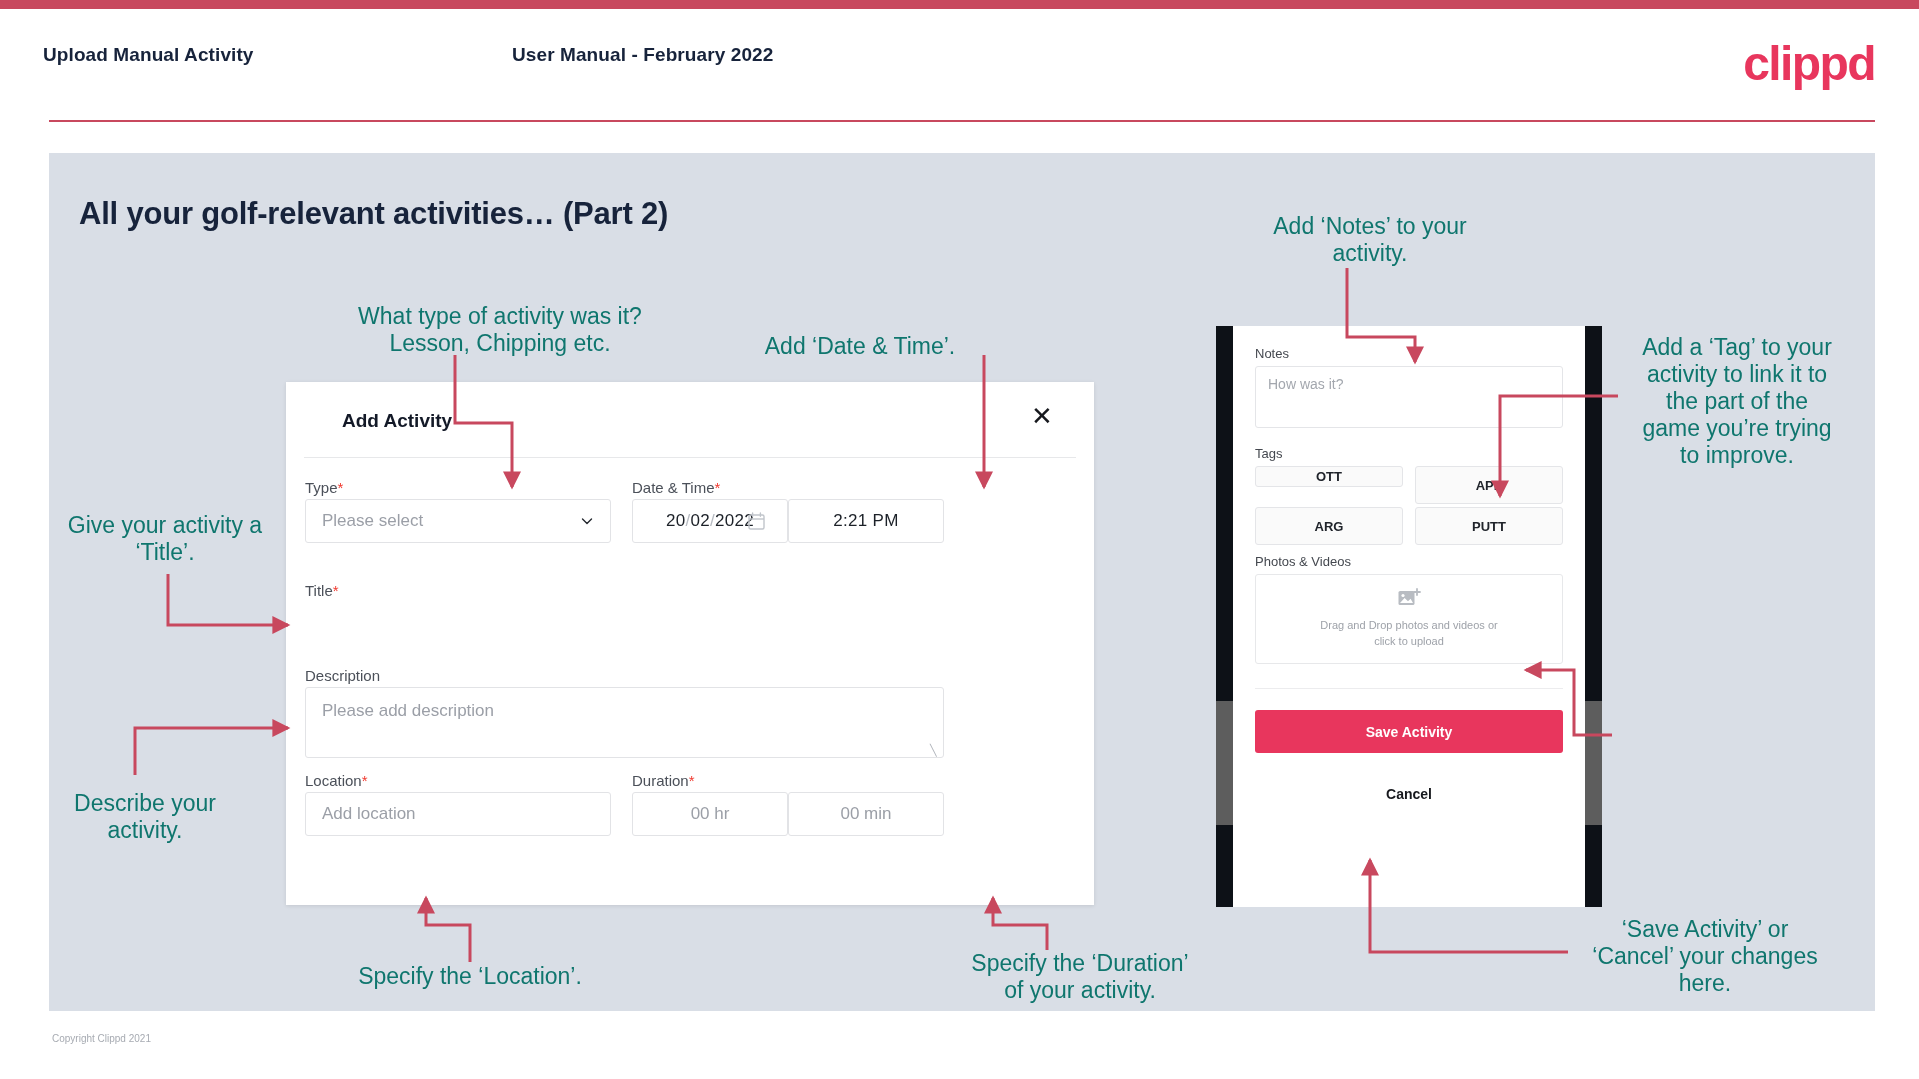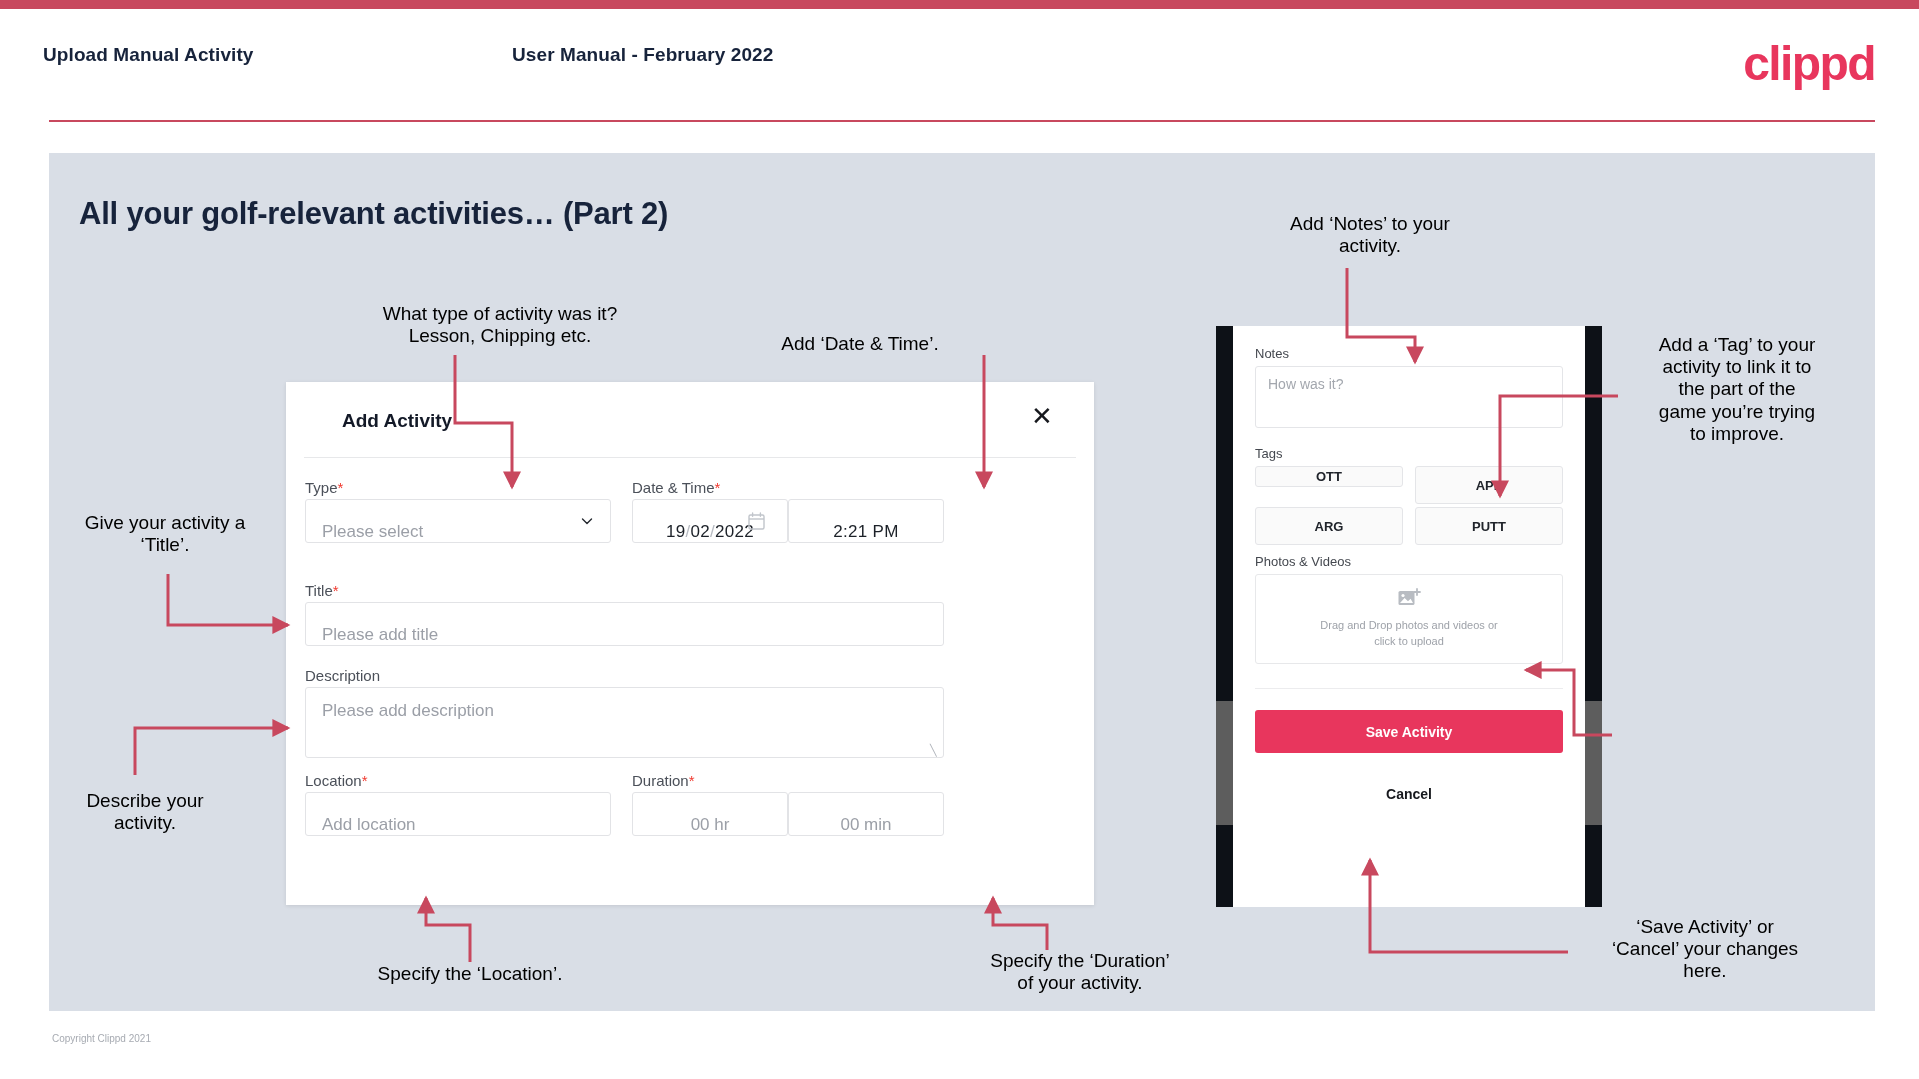--- a/index.html
+++ b/index.html
@@ -59,22 +59,22 @@
   }
   .title-sub {
     position: absolute; left: 79px; top: 234px;
     font-size: 29px; font-weight: 400; color: #17233b;
     letter-spacing: -.2px;
   }
 
   
   .anno {
     position: absolute;
-    color: #000000;
-    font-size: 19px;
+    color: #0f766e;
+    font-size: 23px;
     line-height: 1.17;
     text-align: center;
     white-space: pre-line;
   }
 
   
   .dialog {
     position: absolute; left: 286px; top: 382px;
     width: 808px; height: 523px;
     background: #ffffff;
@@ -101,21 +101,21 @@
   }
   .req { color: #f0392f; font-size: 15px; }
 
   .inp {
     position: absolute;
     background: #ffffff;
     border: 1px solid #e2e3e6;
     border-radius: 3px;
     font-size: 17px;
     color: #9b9fa7;
-    display: flex; align-items: flex-end;
+    display: flex; align-items: center;
     padding-left: 16px;
   }
   .inp.center { justify-content: center; padding-left: 0; }
 
   .chev {
     position: absolute; right: 16px; top: 50%;
     transform: translateY(-50%);
     width: 14px; height: 14px;
   }
 
@@ -277,36 +277,33 @@
       <span>Please select</span>
       <svg class="chev" viewBox="0 0 14 14">
         <path d="M2.5 5 L7 9.5 L11.5 5" fill="none" stroke="#24282f" stroke-width="1.4" stroke-linecap="round" stroke-linejoin="round"></path>
       </svg>
     </div>
 
     <div class="fld-label" style="left:346px; top:97px;">
       <span>Date &amp; Time</span><span class="req">*</span>
     </div>
     <div class="inp center" style="left:346px; top:117px; width:156px; height:44px;">
-      <span class="dt-text"><span>19</span><span class="sl">/</span><span>02</span><span class="sl">/</span><span>2022</span></span>
+      <span class="dt-text"><span>20</span><span class="sl">/</span><span>02</span><span class="sl">/</span><span>2022</span></span>
       <svg class="cal-ico" width="17" height="18" viewBox="0 0 17 18">
         <rect x="1" y="3" width="15" height="14" rx="1.5" fill="none" stroke="#c1c5cb" stroke-width="1.4"></rect>
         <path d="M1 7 H16" stroke="#c1c5cb" stroke-width="1.4"></path>
         <path d="M4.6 1 V4.2 M12.4 1 V4.2" stroke="#c1c5cb" stroke-width="1.4" stroke-linecap="round"></path>
       </svg>
     </div>
     <div class="inp center" style="left:502px; top:117px; width:156px; height:44px;">
       <span class="dt-text">2:21 PM</span>
     </div>
 
     <div class="fld-label" style="left:19px; top:200px;">
       <span>Title</span><span class="req">*</span>
-    </div>
-    <div class="inp" style="left:19px; top:220px; width:639px; height:44px;">
-      <span>Please add title</span>
     </div>
 
     <div class="fld-label" style="left:19px; top:285px;">
       <span>Description</span><span class="req"></span>
     </div>
     <div class="inp" style="left:19px; top:305px; width:639px; height:71px; align-items:flex-start; padding-top:13px;">
       <span>Please add description</span>
       <span class="ta-grip">╲</span>
     </div>
 

